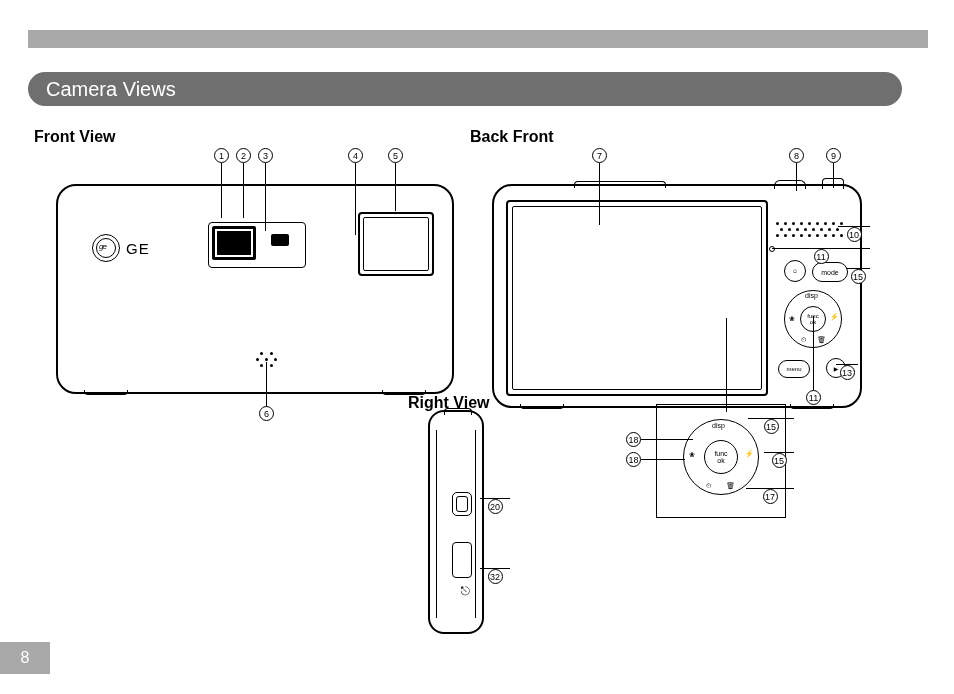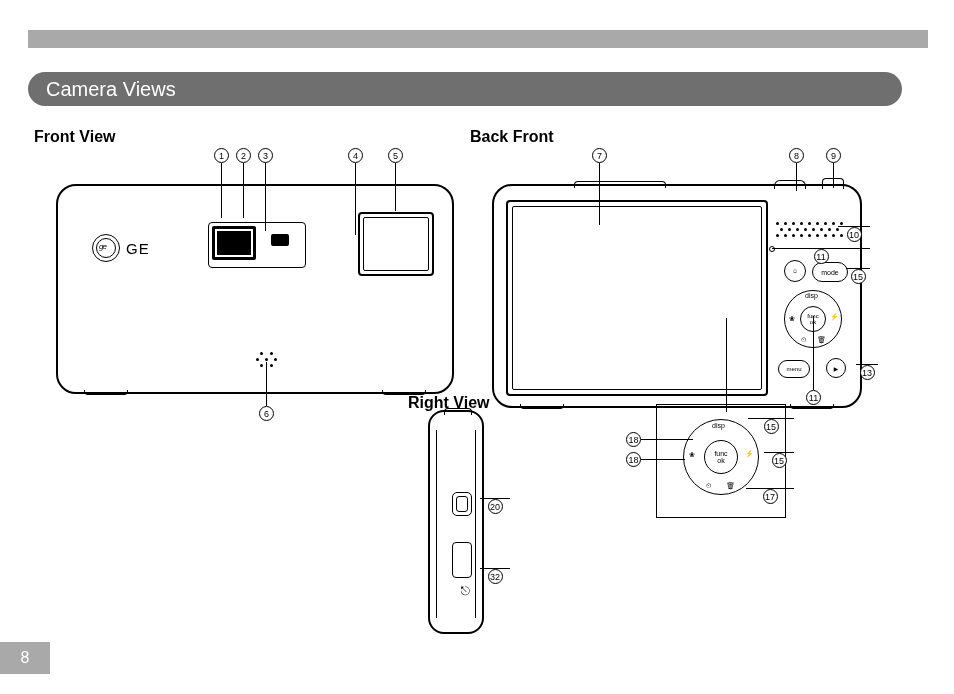--- a/index.html
+++ b/index.html
@@ -297,21 +297,21 @@
       <div class="callout-circle">10</div>
     </div>
     <div class="callout-h" style="left:304px; top:100px;">
       <div class="leader-h" style="width:98px;"></div>
       <div class="callout-circle">11</div>
     </div>
     <div class="callout-h" style="left:378px; top:120px;">
       <div class="leader-h" style="width:24px;"></div>
       <div class="callout-circle">15</div>
     </div>
-    <div class="callout-h" style="left:388px; top:216px;">
+    <div class="callout-h" style="left:368px; top:216px;">
       <div class="leader-h" style="width:22px;"></div>
       <div class="callout-circle">13</div>
     </div>
 
     <div class="callout" style="left:338px; top:168px; flex-direction:column-reverse;">
       <div class="callout-circle">11</div>
       <div class="leader-v" style="height:74px;"></div>
     </div>
 
     <div style="position:absolute; left:258px; top:170px; width:0; height:94px; border-left:1.2px solid #000;"></div>

